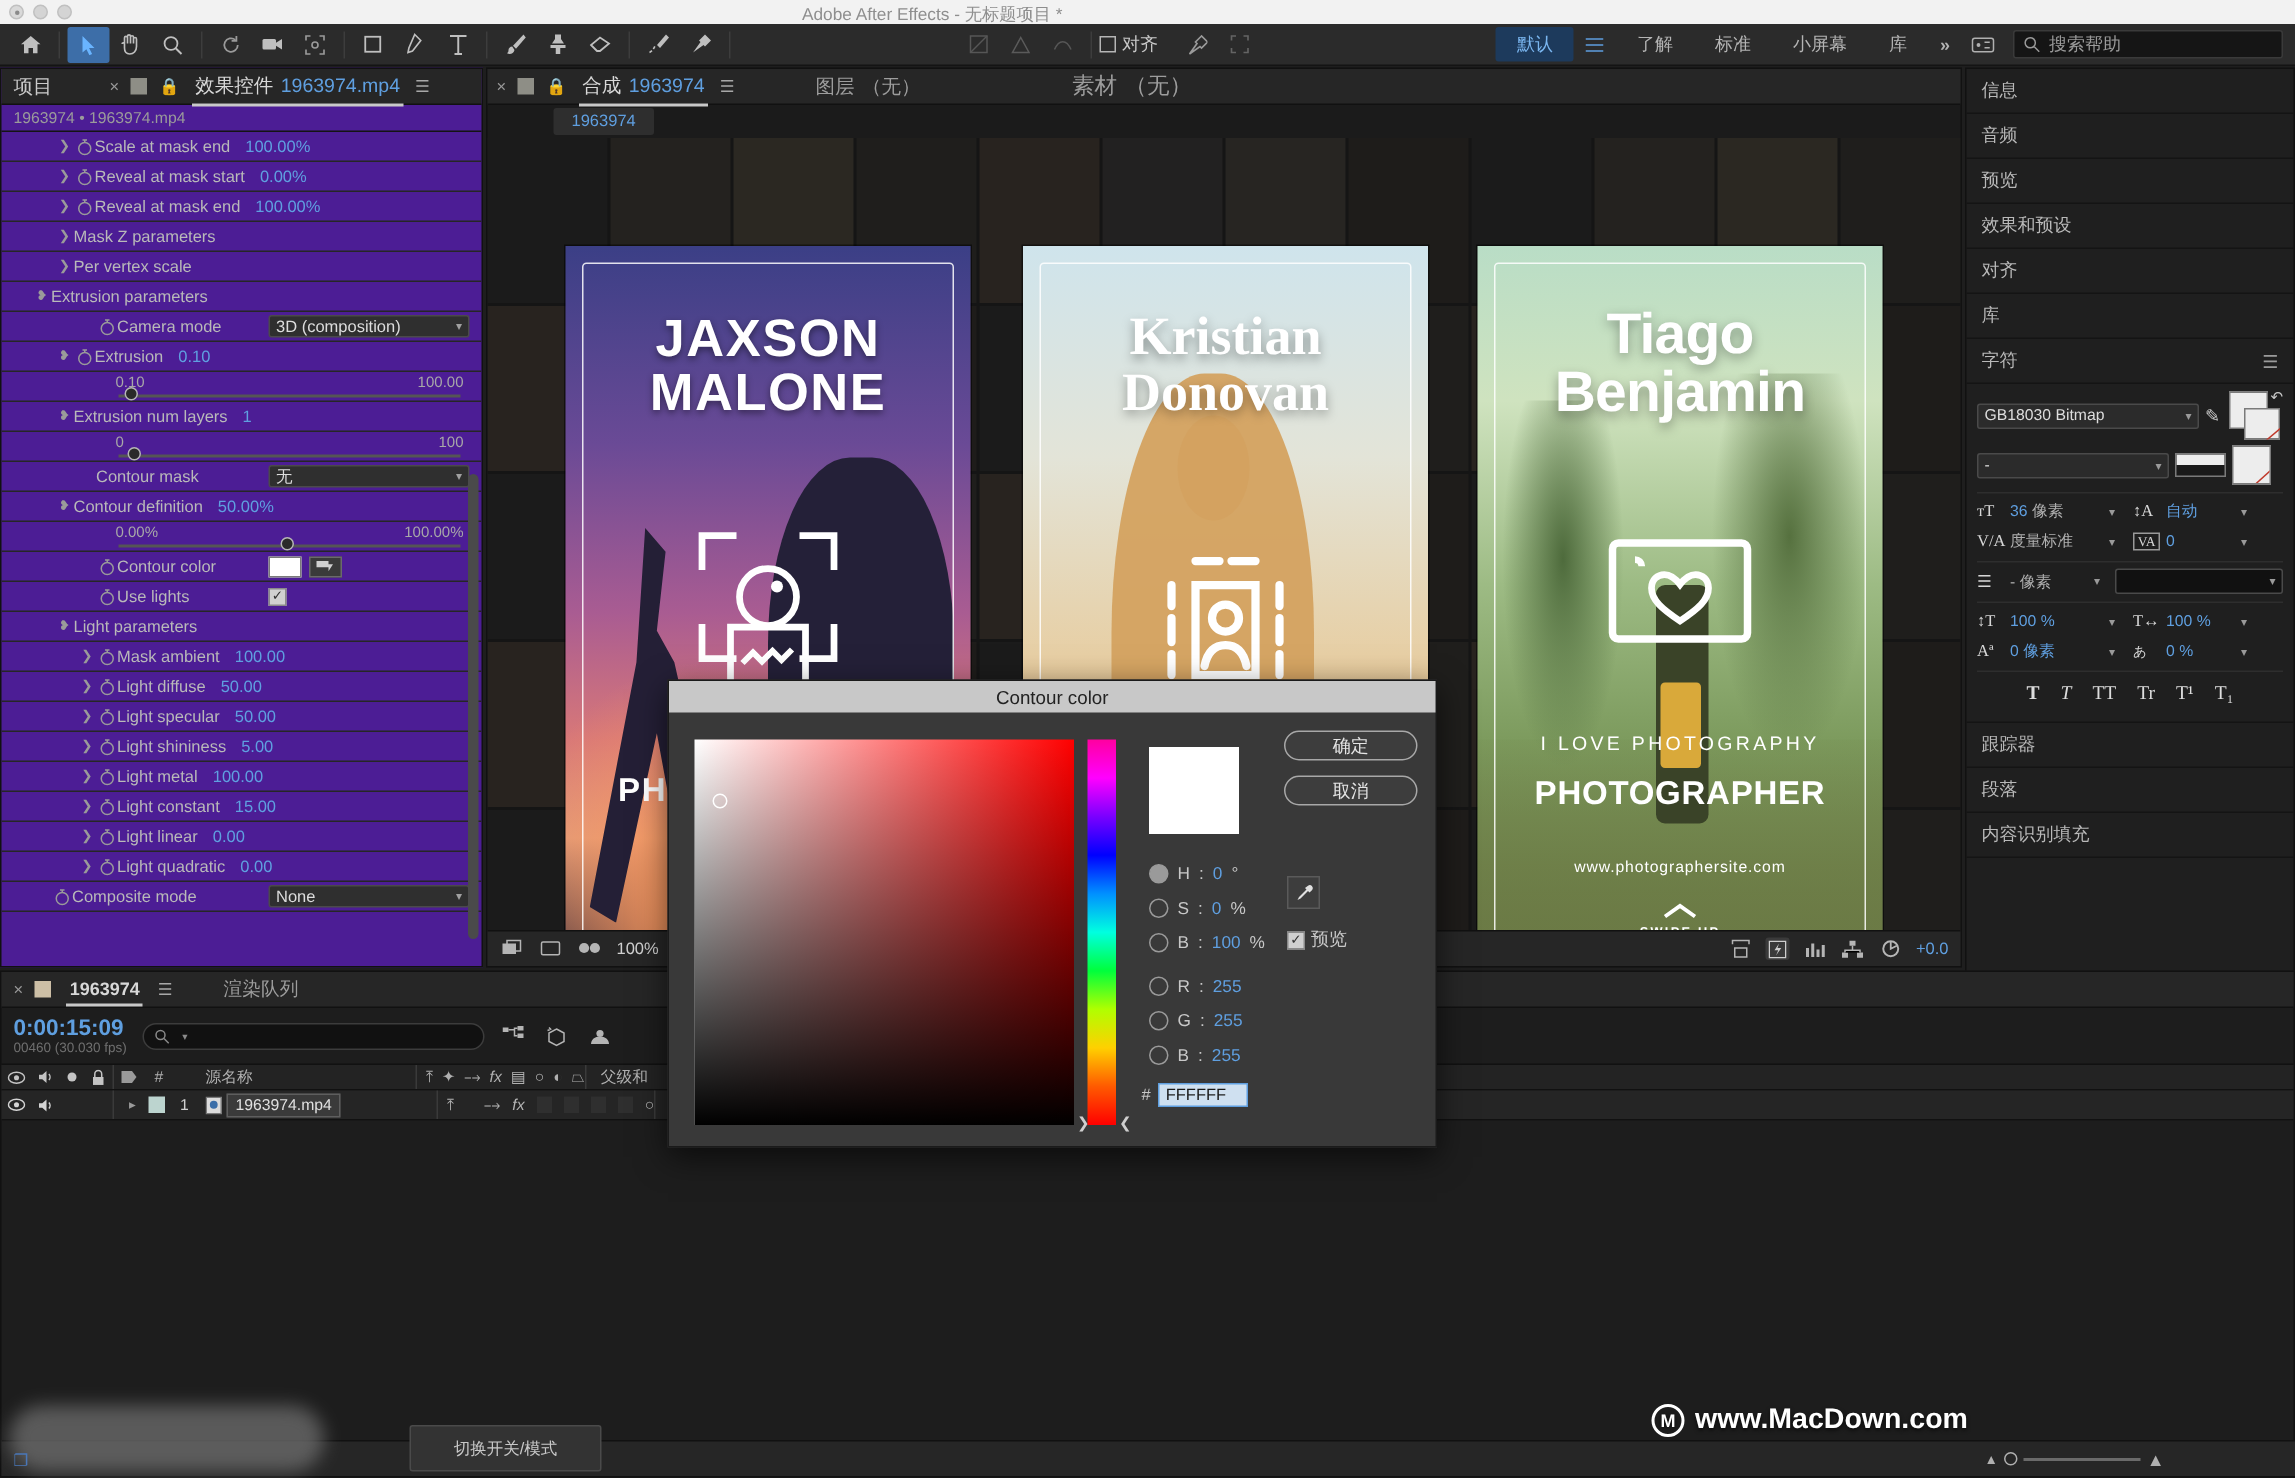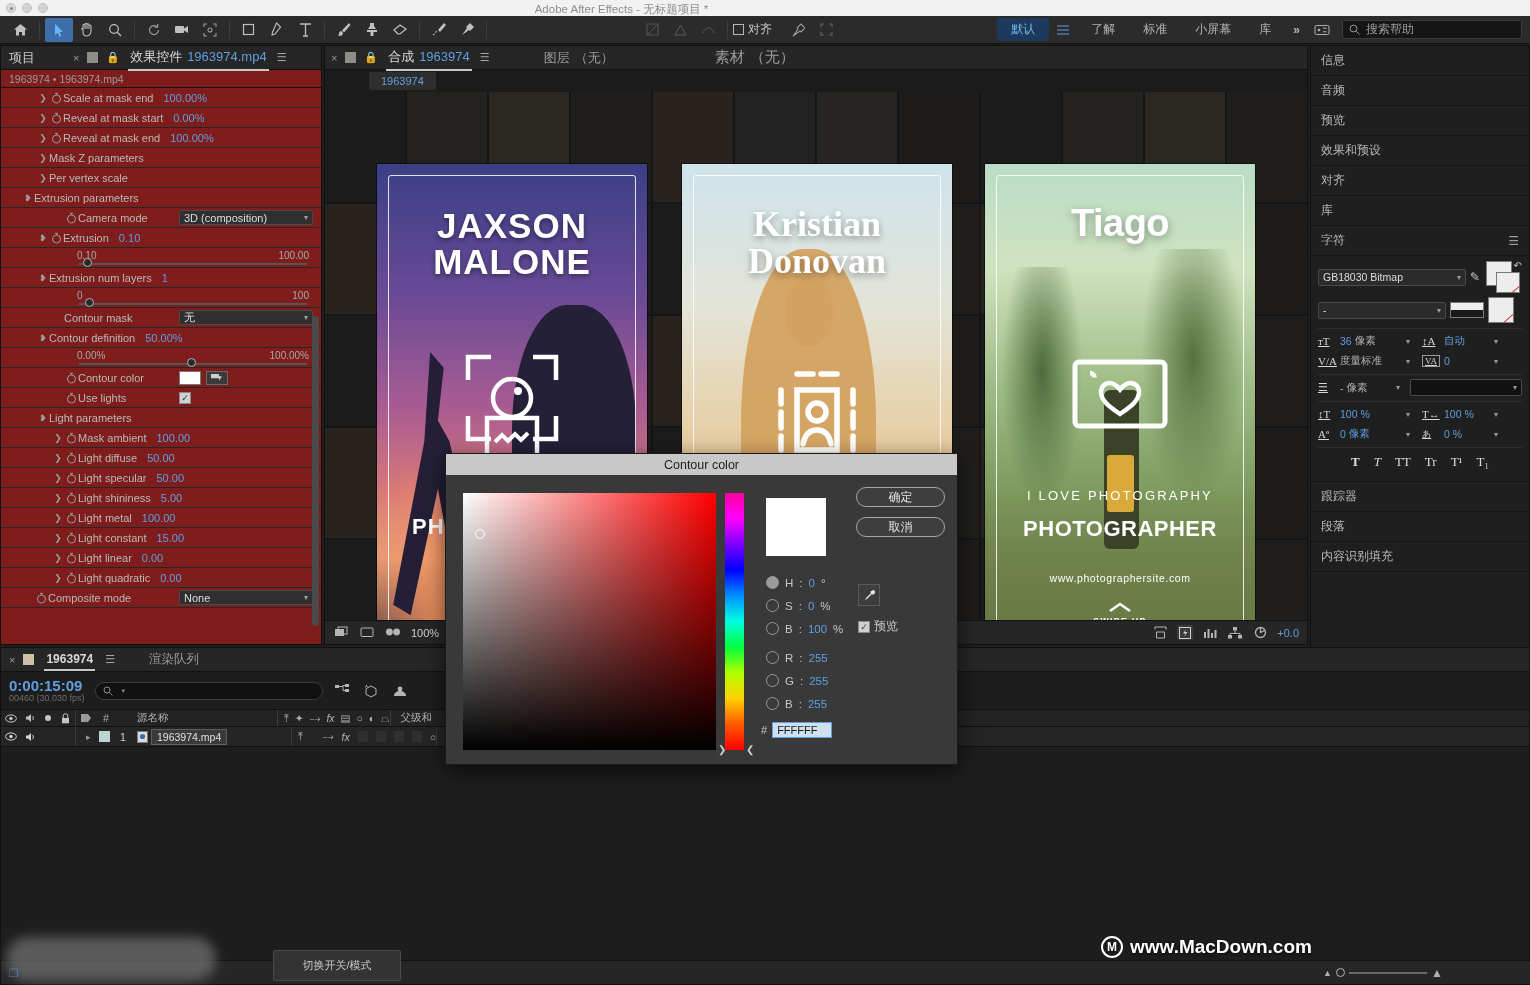--- a/index.html
+++ b/index.html
@@ -30,21 +30,21 @@
   .snapbox { display:flex; align-items:center; gap:4px; color:#c9c9c9; font-size:12px; }
   .chk-sq { width:11px; height:11px; border:1.5px solid #b5b5b5; display:inline-block; }
   #wsarea { margin-left:auto; display:flex; align-items:center; gap:0; padding-right:8px; }
   .ws { padding:3px 14px; font-size:12px; color:#b4b4b4; }
   .ws.active { color:#7ab6f0; background:#1d3a5c; border-radius:2px; }
   #searchhelp { width:180px; height:19px; background:#151515; border:1px solid #3a3a3a;
     border-radius:2px; display:flex; align-items:center; padding:0 6px; gap:6px;
     color:#9a9a9a; font-size:12px; margin-left:6px; }
 
   
-  .panel { position:absolute; background:#7f1d1d; border:1px solid #111; }
+  .panel { position:absolute; background:#4c1d95; border:1px solid #111; }
   .ptabs { height:24px; background:#262626; display:flex; align-items:center;
     padding:0 6px; gap:8px; border-bottom:1px solid #111; }
   .ptab { font-size:12px; color:#9d9d9d; display:flex; align-items:center; gap:5px;
     padding:3px 2px; white-space:nowrap; }
   .ptab.active { color:#d8d8d8; border-bottom:2px solid #c9c9c9; }
   .ptab .blue { color:#5f9fe0; }
 
   
   #leftpanel { left:0; top:45px; width:322px; height:600px; }
   #ec-sub { height:18px; font-size:10.5px; color:#9b9b9b; padding:3px 8px;
@@ -111,21 +111,21 @@
   .collapsed .ham { margin-left:auto; color:#9a9a9a; }
   #charpanel { padding:5px 7px 8px; border-bottom:1px solid #141414; }
   .cline { display:flex; align-items:center; gap:4px; margin-bottom:4px; }
   .csel { flex:1; height:17px; background:#2b2b2b; border:1px solid #4a4a4a; border-radius:2px;
     display:flex; align-items:center; justify-content:space-between; padding:0 4px;
     color:#dcdcdc; font-size:10.5px; }
   .cfield { width:62px; height:16px; display:flex; align-items:center; gap:3px; }
   .cfield .cv { color:#5f9fe0; font-size:10.5px; }
   .cfield .cu { color:#b0b0b0; font-size:10.5px; }
   .carrow { color:#9a9a9a; font-size:8px; }
-  .gly { color:#d6d6d6; font-size:11px; width:18px; display:inline-block;text-decoration:underline; }
+  .gly { color:#d6d6d6; font-size:11px; width:18px; display:inline-block; }
   .styrow { display:flex; justify-content:center; gap:14px; padding:6px 2px 3px;
     font-family:"Liberation Serif",serif; color:#ddd; font-size:13px; }
   .colorstack { position:relative; width:38px; height:32px; }
 
   
   #timeline { left:0; top:647px; width:1530px; height:338px; background:#1d1d1d;
     border-top:1px solid #111; }
   #tl-tabs { height:24px; background:#262626; display:flex; align-items:center;
     gap:14px; padding:0 8px; border-bottom:1px solid #111; }
   #tl-head { height:38px; display:flex; align-items:center; padding:0 8px; gap:10px;
@@ -779,20 +779,21 @@
           background:radial-gradient(ellipse at 50% 40%,#4e6b3c 0%,rgba(78,107,60,0) 62%);"></div>
         <div style="position:absolute;right:2%;top:18%;width:42%;height:58%;
           background:radial-gradient(ellipse at 50% 40%,#56713f 0%,rgba(86,113,63,0) 64%);"></div>
         <div style="position:absolute;left:0;right:0;bottom:0;height:30%;
           background:linear-gradient(180deg,rgba(112,130,70,.1),#6b7a45);"></div>
         <div style="position:absolute;left:44%;top:48%;width:13%;height:34%;background:#3a4328;border-radius:6px;"></div>
         <div style="position:absolute;left:45%;top:62%;width:10%;height:12%;background:#d9a93a;border-radius:3px;"></div>
         <div class="inner"></div>
         <div class="cname" style="top:40px;font-size:38px;text-shadow:0 3px 8px rgba(0,0,0,.35);letter-spacing:-.5px;">
           <div>Tiago</div>
+          <div>Benjamin</div>
         </div>
         <div class="cicon" style="top:192px;">
           <svg width="98" height="74" viewBox="0 0 98 74">
             <rect x="4" y="6" width="90" height="64" rx="4" stroke="#fff" stroke-width="5" fill="none"></rect>
             <path d="M19 17a4.5 4.5 0 014.5 4.5" stroke="#fff" stroke-width="4.5" fill="none"></path>
             <path d="M49 58c-12-8-19-14-19-22 0-5.5 4-9 8.6-9 3.9 0 7.4 2.6 10.4 6.6 3-4 6.5-6.6 10.4-6.6 4.6 0 8.6 3.5 8.6 9 0 8-7 14-19 22z" stroke="#fff" stroke-width="4.5" fill="none"></path>
           </svg>
         </div>
         <div class="ctag" style="top:324px;font-size:13px;letter-spacing:2.2px;">I LOVE PHOTOGRAPHY</div>
         <div class="ctag" style="top:352px;font-size:22px;font-weight:bold;letter-spacing:.5px;">PHOTOGRAPHER</div>

